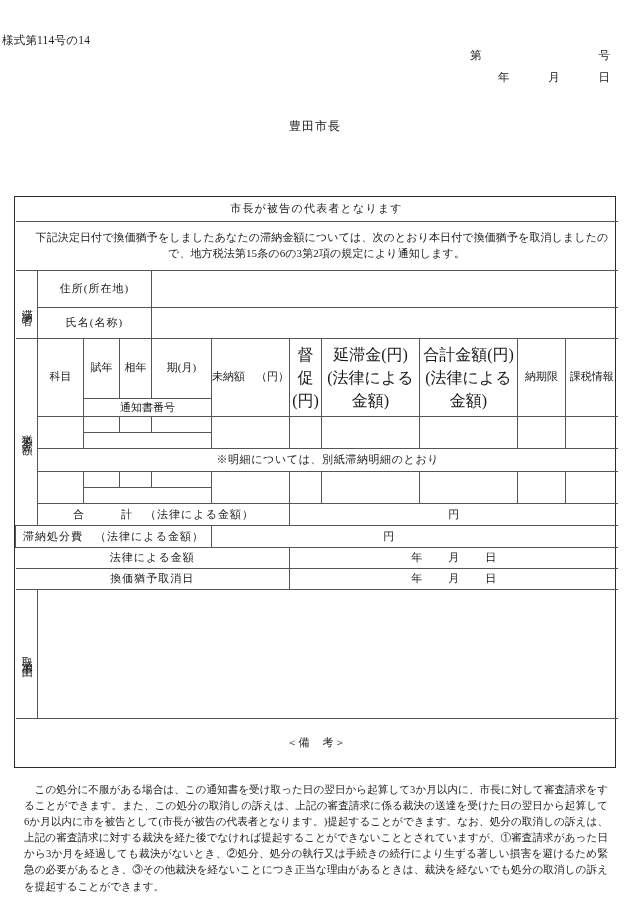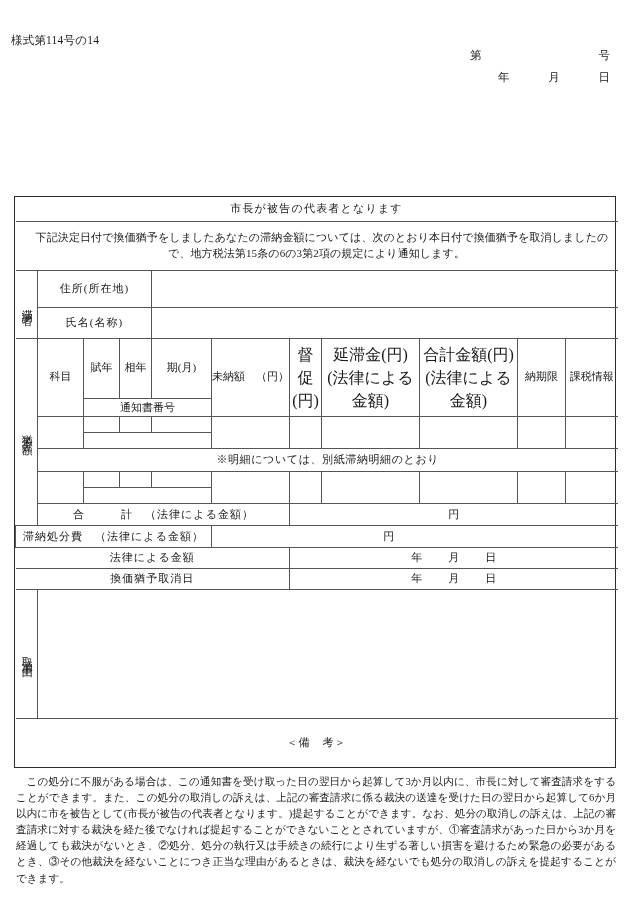--- a/index.html
+++ b/index.html
@@ -18,21 +18,21 @@
     overflow: hidden;
   }
   .page {
     position: absolute;
     inset: 0;
   }
 
   
   .form-no {
     position: absolute;
-    left: 11px;
+    left: 2px;
     top: 33px;
     font-size: 11.5px;
     letter-spacing: 0.2px;
     white-space: nowrap;
   }
   .doc-no {
     position: absolute;
     left: 470px;
     top: 48px;
     width: 140px;
@@ -143,40 +143,41 @@
     position: absolute;
     left: 16px;
     top: 774px;
     width: 600px;
     font-size: 10.6px;
     line-height: 1.52;
     text-align: justify;
     text-justify: inter-ideograph;
     letter-spacing: 0px;
   }
-  .notice p { margin: 0; text-indent: 1em; }
+  .notice p { margin: 8px; text-indent: 1em; }
 </style>
 </head>
 <body>
 
 <div class="page">
 
   <div class="form-no">様式第114号の14</div>
 
   <div class="doc-no">
     <span>第</span>
     <span>号</span>
   </div>
 
   <div class="doc-date">
     <span>年</span>
     <span>月</span>
     <span>日</span>
   </div>
 
+  <div class="issuer">豊田市長</div>
 
   <div class="form-box">
     <table class="tbl">
       <colgroup>
         <col style="width:22px">
         <col style="width:46px">
         <col style="width:36px">
         <col style="width:32px">
         <col style="width:60px">
         <col style="width:78px">

